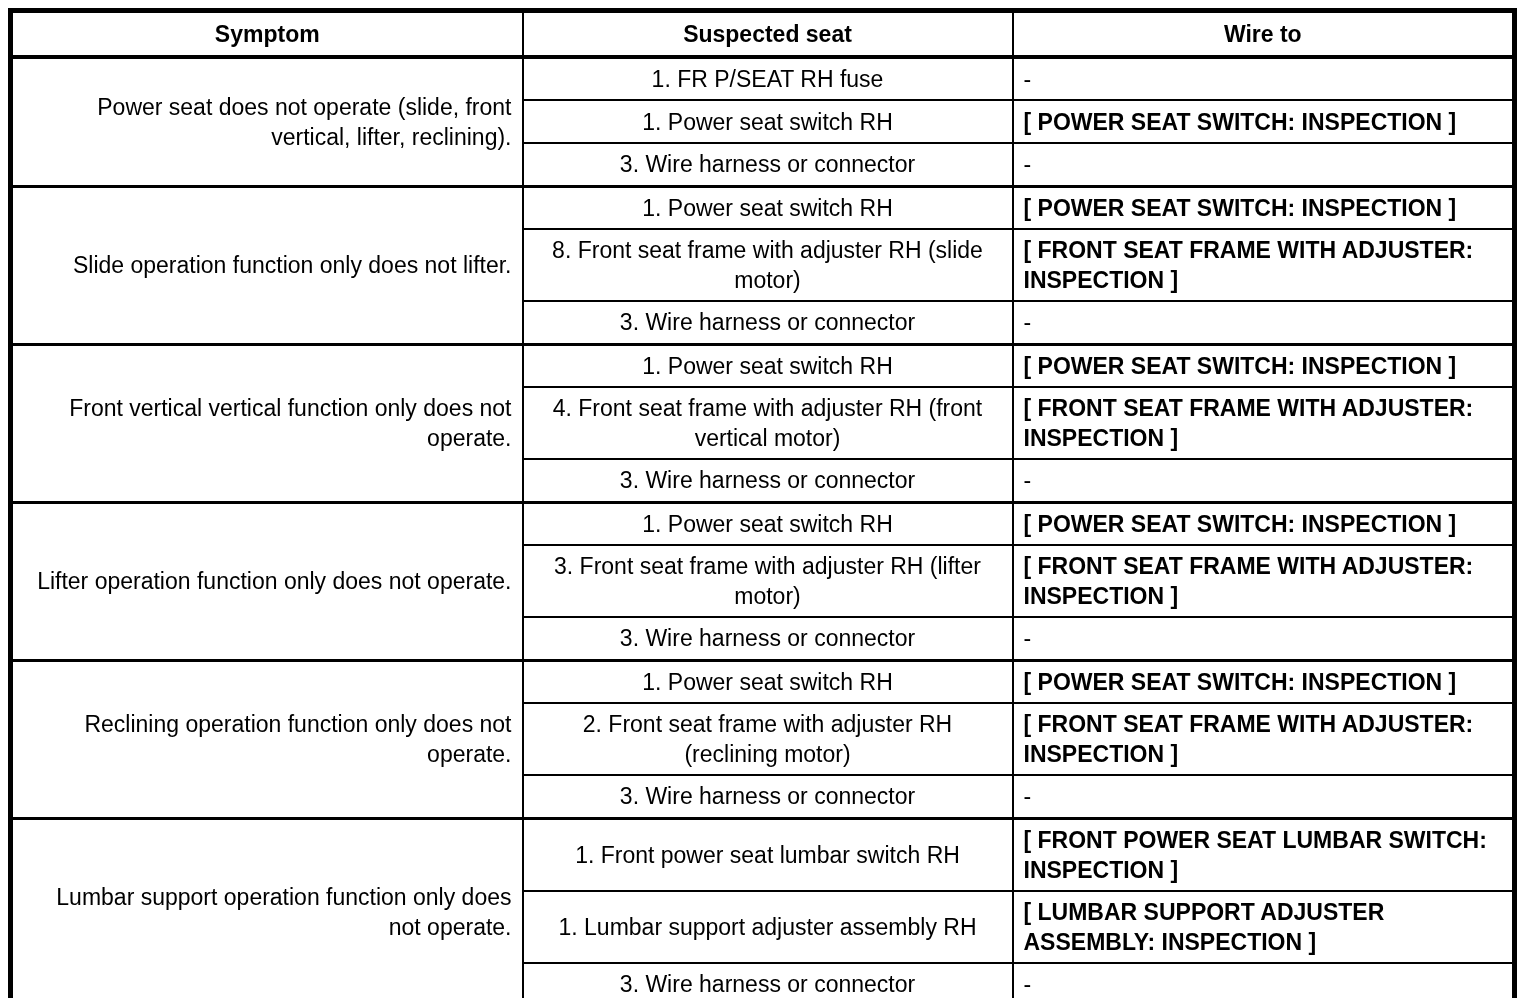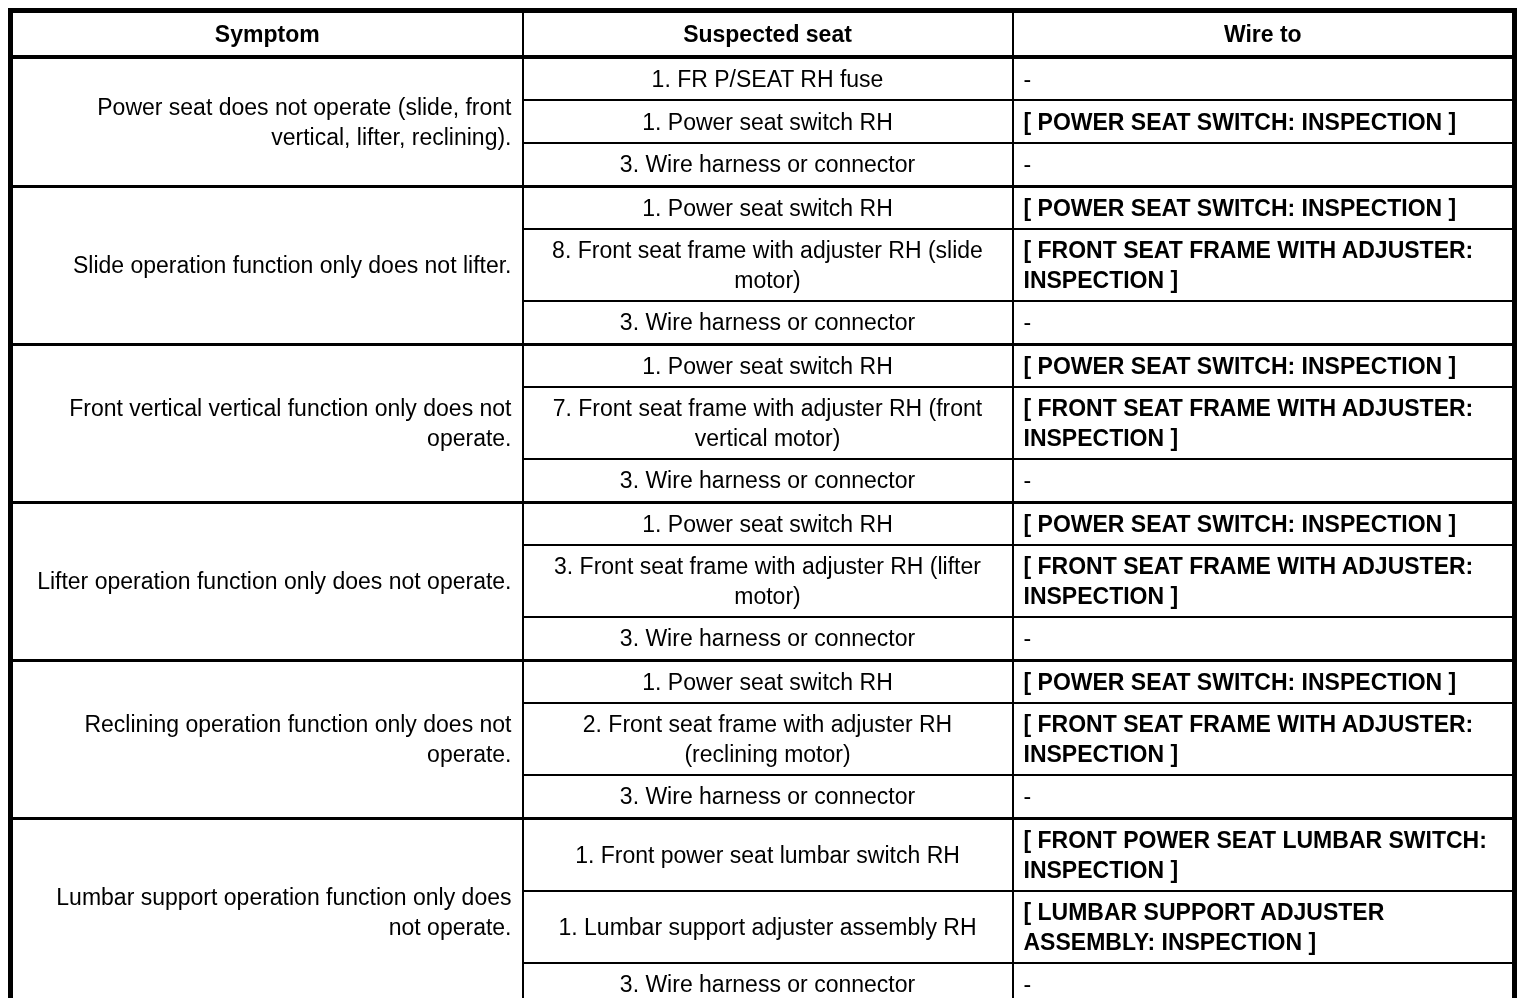--- a/index.html
+++ b/index.html
@@ -102,21 +102,21 @@
         <td class="area">3. Wire harness or connector</td>
         <td class="ref">-</td>
       </tr>
 
       <tr class="h1 group-start">
         <td class="sym" rowspan="3">Front vertical vertical function only does not operate.</td>
         <td class="area">1. Power seat switch RH</td>
         <td class="ref bold">[ POWER SEAT SWITCH: INSPECTION ]</td>
       </tr>
       <tr class="h2">
-        <td class="area">7. Front seat frame with adjuster RH (front vertical motor)</td>
+        <td class="area">4. Front seat frame with adjuster RH (front vertical motor)</td>
         <td class="ref bold">[ FRONT SEAT FRAME WITH ADJUSTER: INSPECTION ]</td>
       </tr>
       <tr class="h1">
         <td class="area">3. Wire harness or connector</td>
         <td class="ref">-</td>
       </tr>
 
       <tr class="h1 group-start">
         <td class="sym" rowspan="3">Lifter operation function only does not operate.</td>
         <td class="area">1. Power seat switch RH</td>

